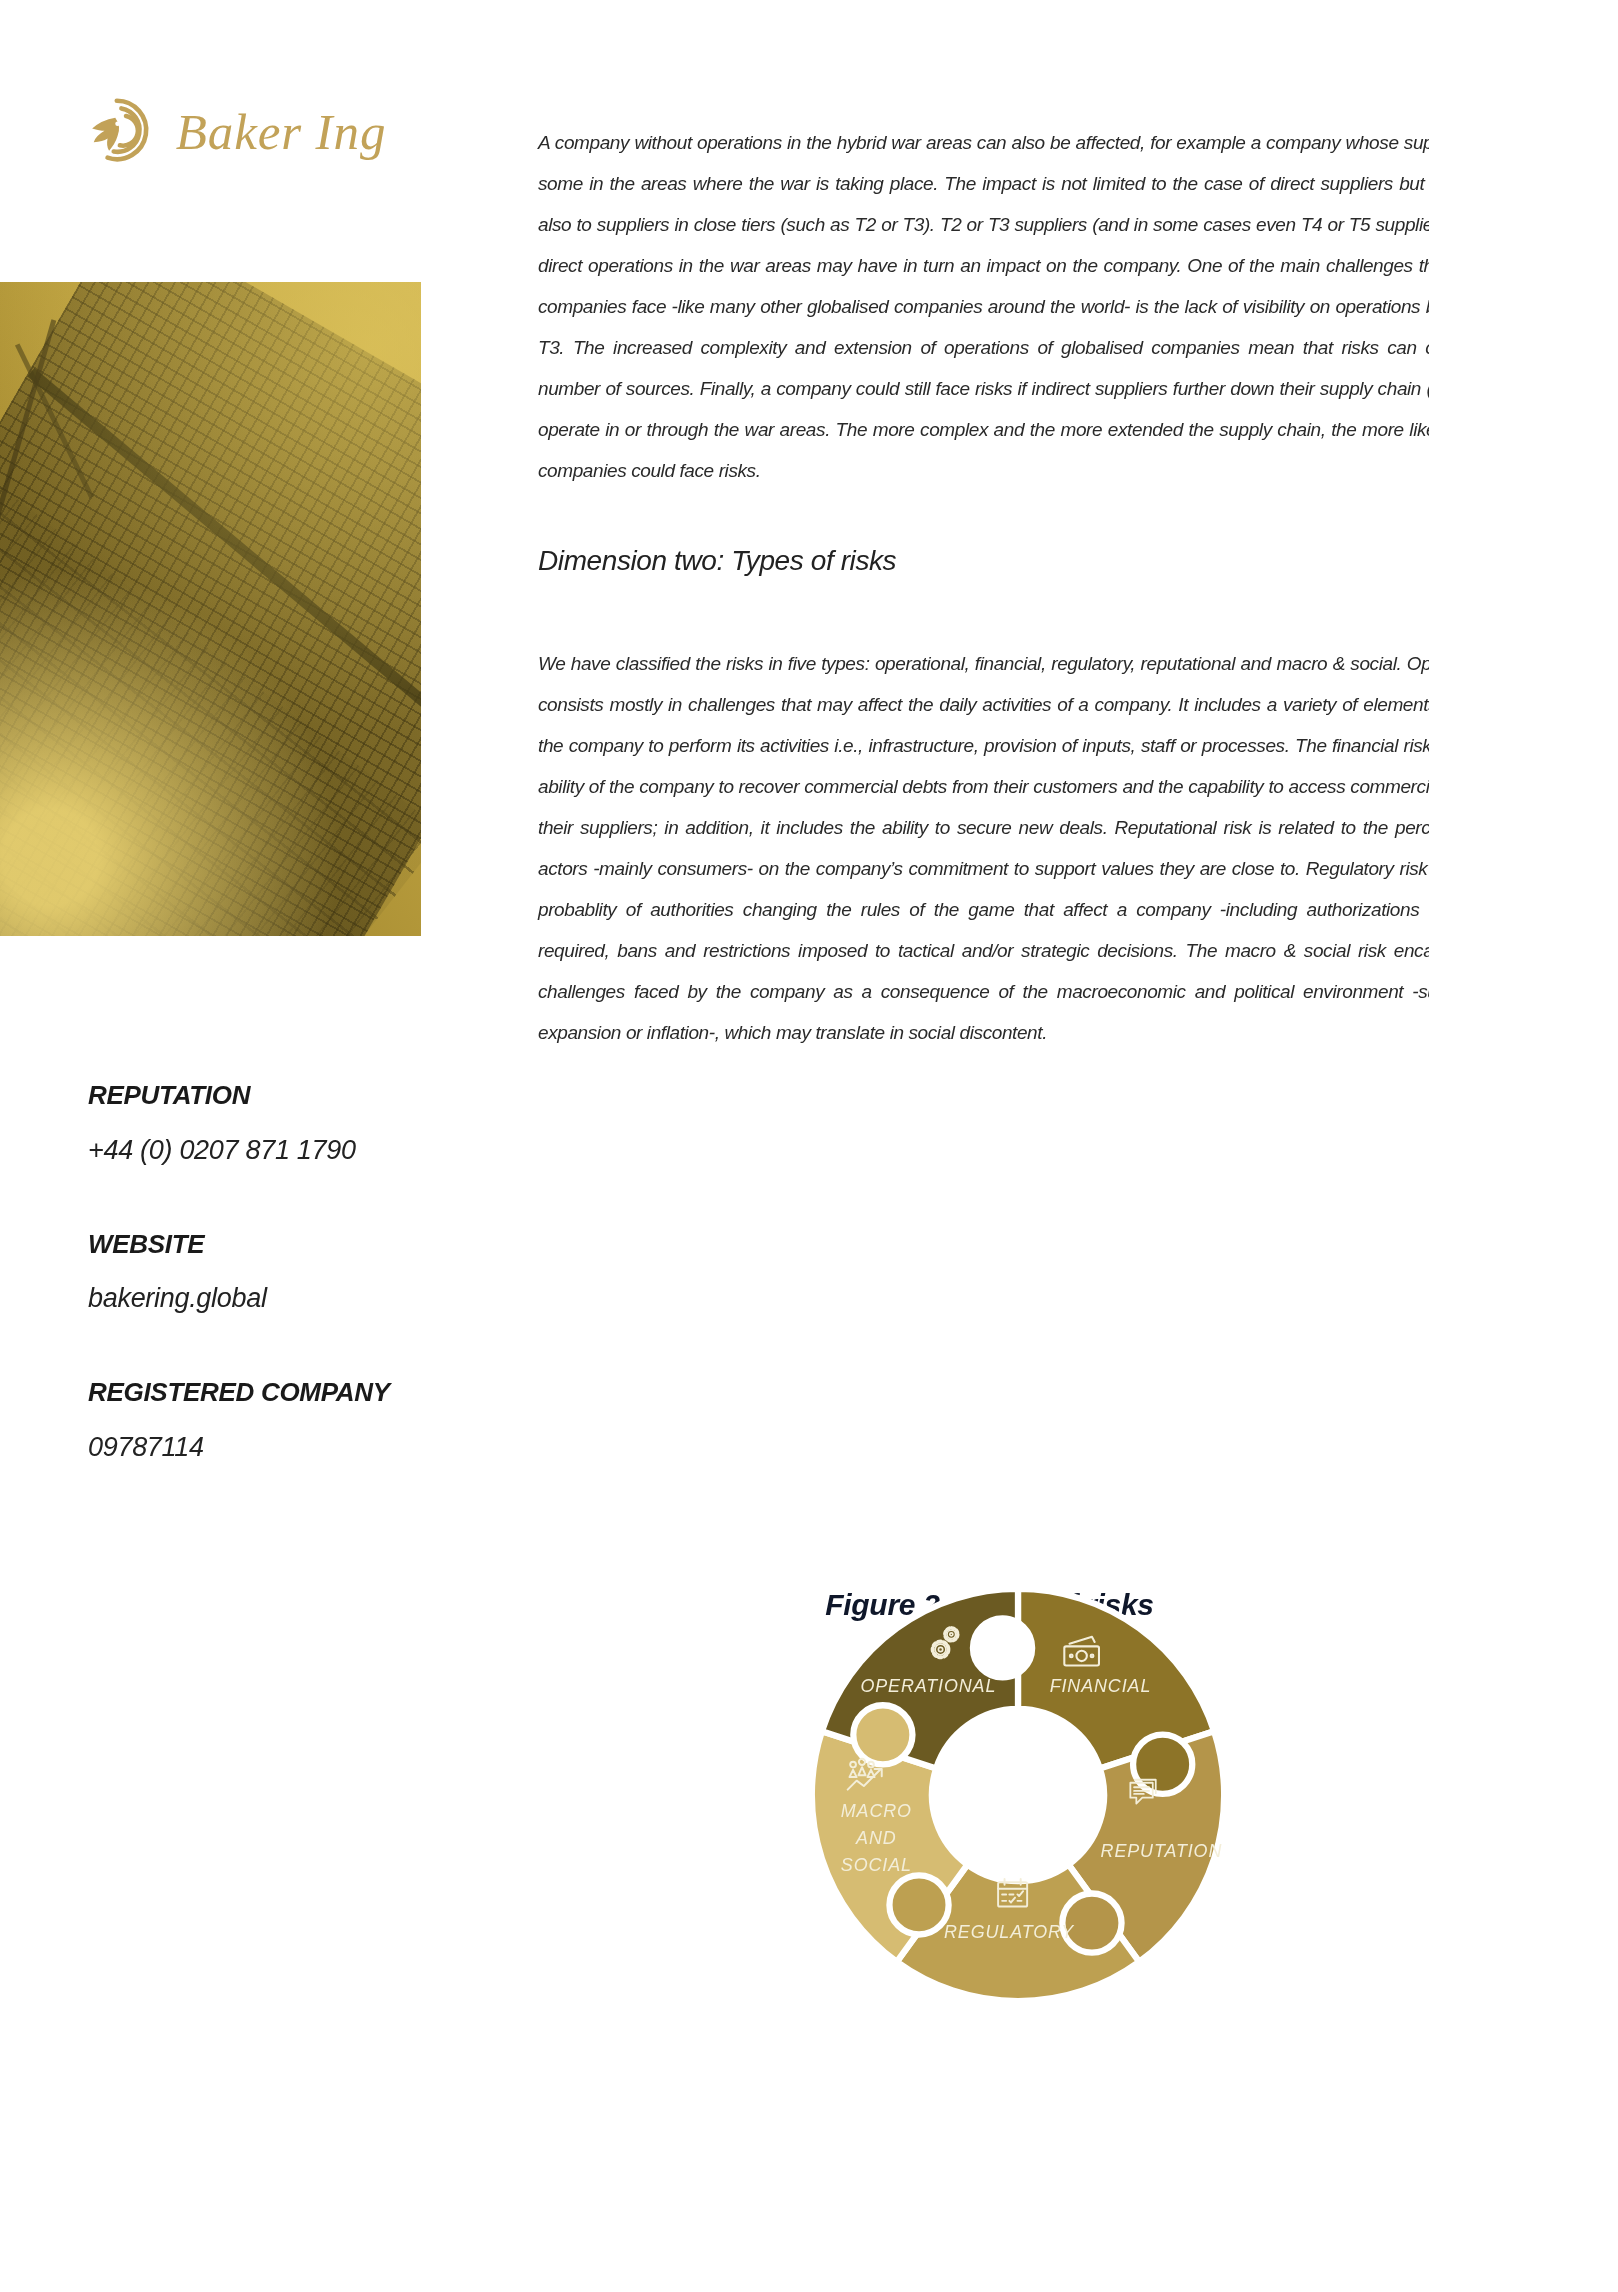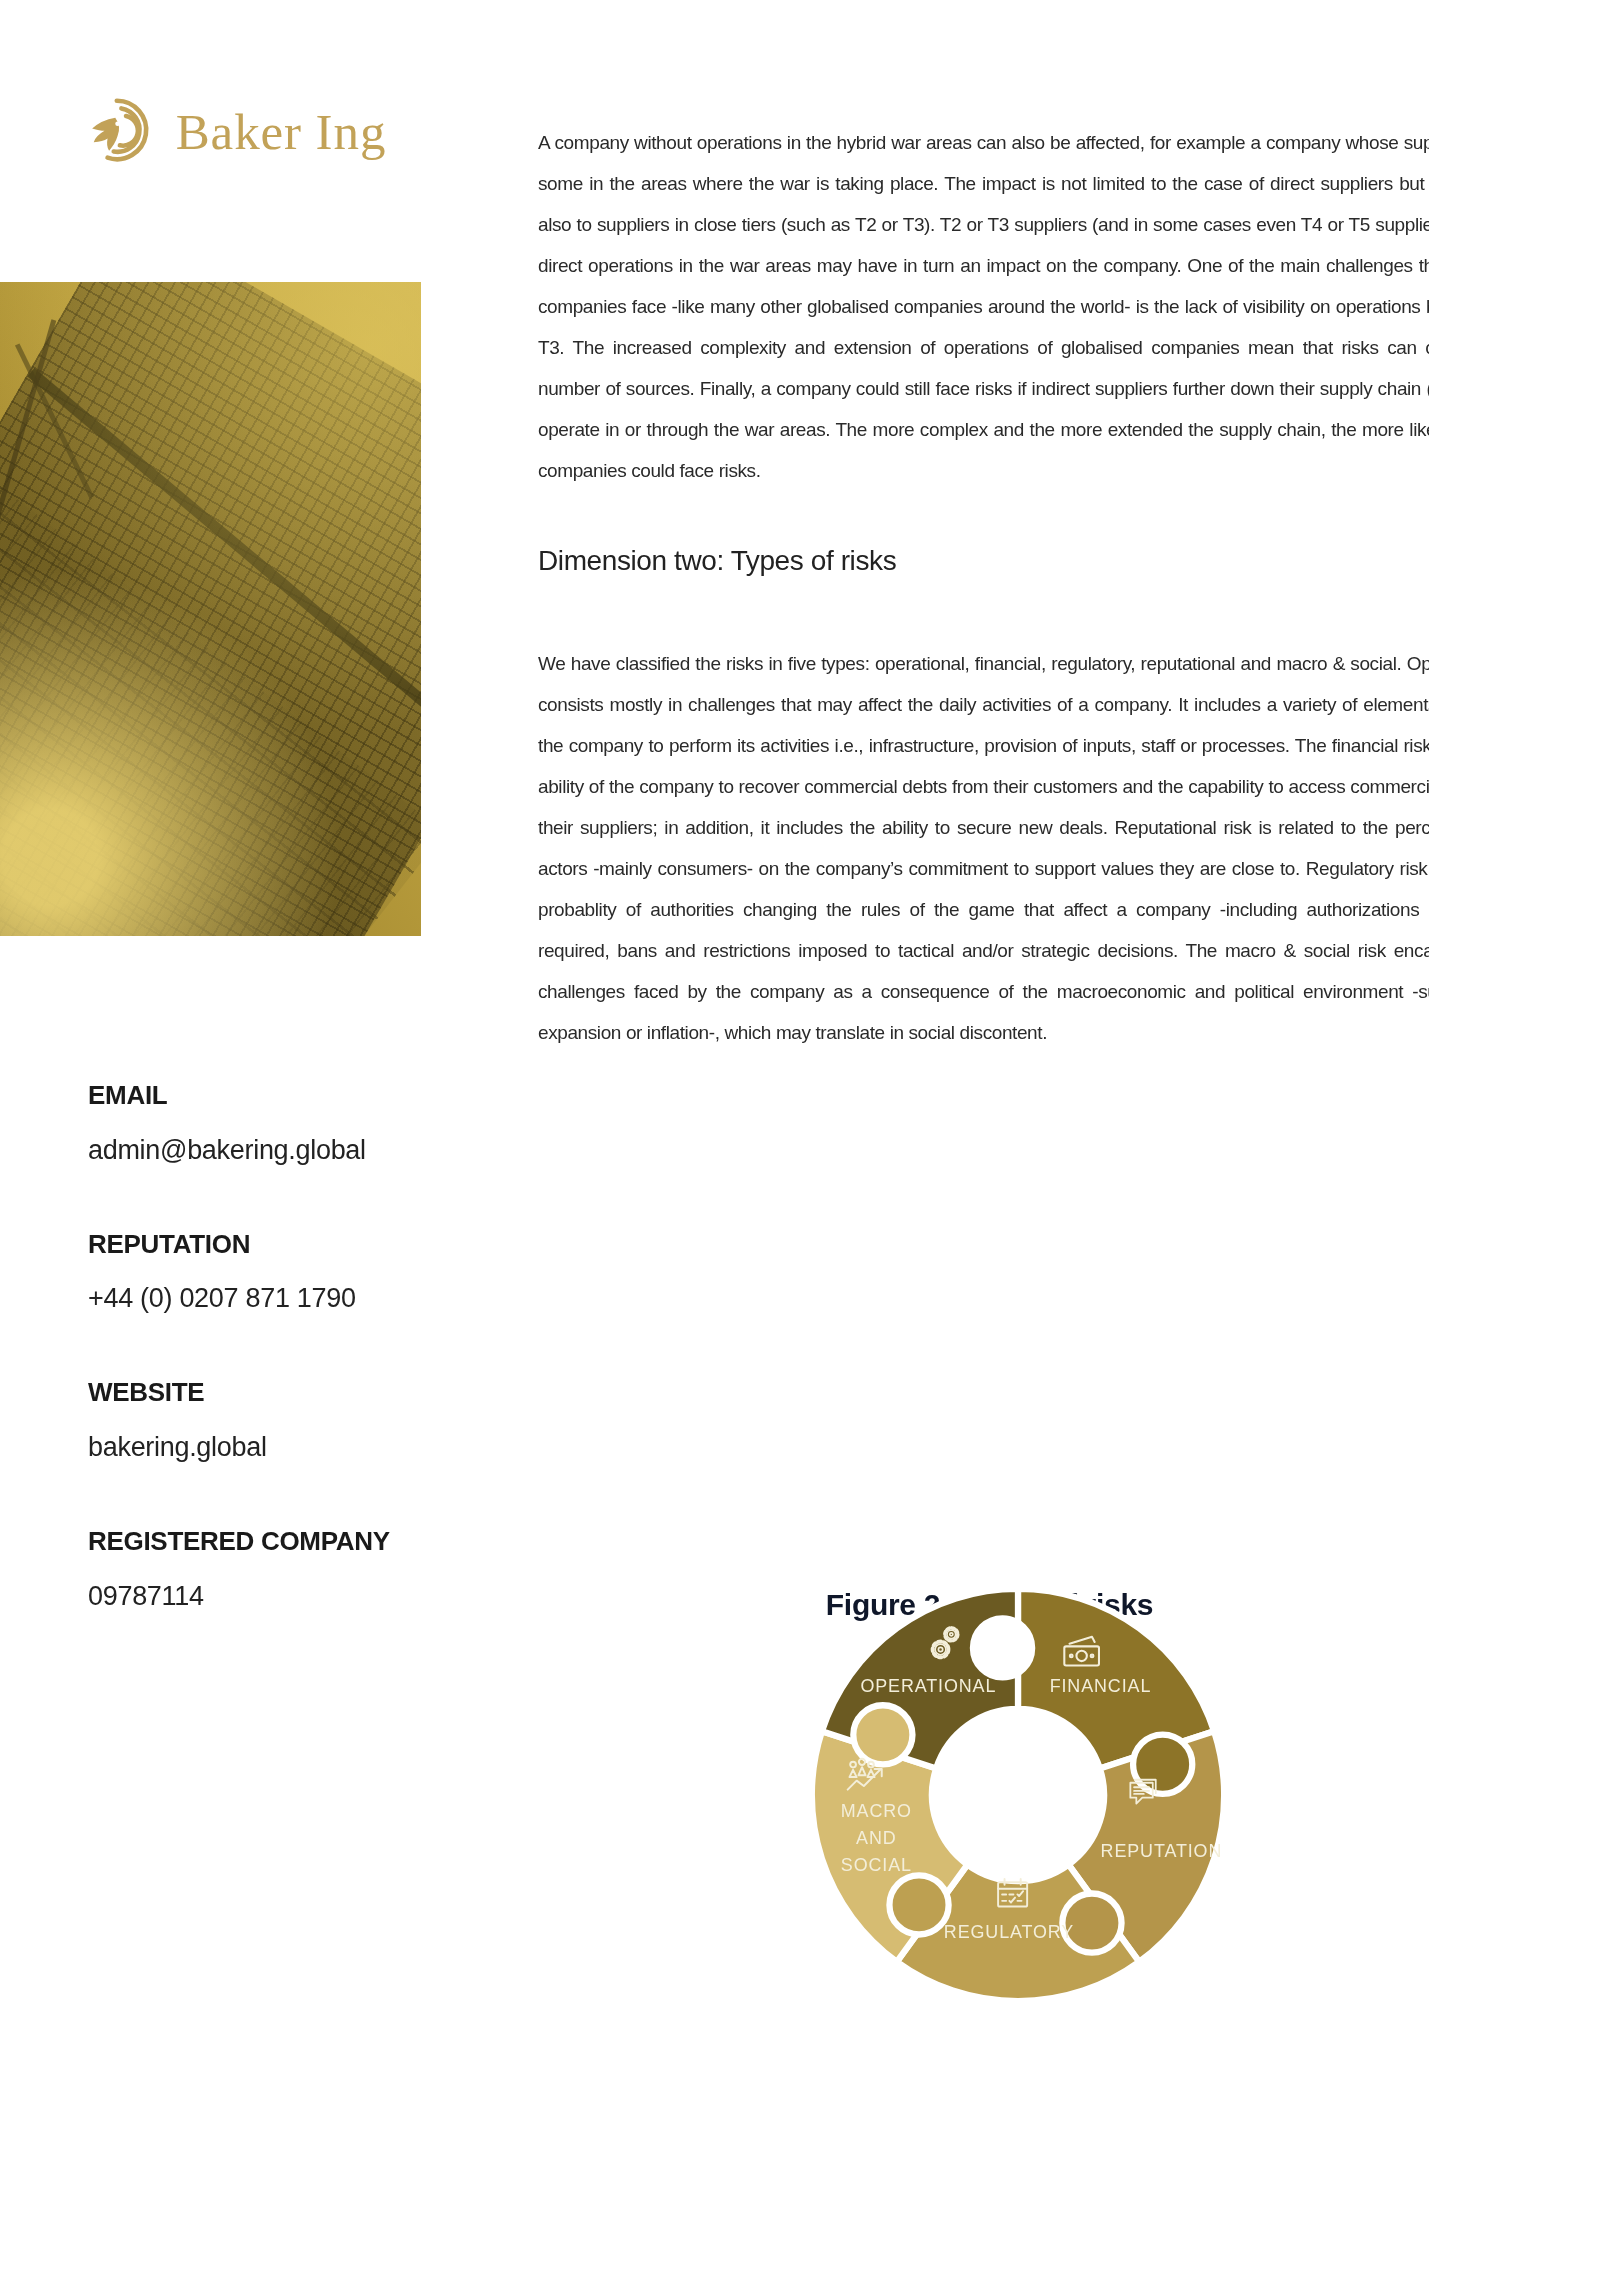--- a/index.html
+++ b/index.html
@@ -1,17 +1,17 @@
 <!DOCTYPE html>
 <html style="font-size:14.3px"><head>
 <meta charset="utf-8">
 <style>
   html,body{margin:0;padding:0;background:#ffffff;}
   .page{position:relative;width:1429px;height:2293px;background:#ffffff;overflow:hidden;
-        font-family:"Liberation Sans",sans-serif;color:#262626;}
+        font-family:"Liberation Sans",sans-serif;color:#262626;font-style:italic;}
 
   
   .logo{position:absolute;left:84px;top:93px;display:flex;align-items:center;gap:10.7px;}
   .lion{width:81px;height:77px;}
   .wordmark{font-family:"Liberation Serif",serif;font-size:51px;color:#c2a258;letter-spacing:0.9px;white-space:nowrap;}
 
   
   .photo{position:absolute;left:0;top:282px;width:421px;height:654px;overflow:hidden;
          background:linear-gradient(235deg,#cdb252 0%,#c0a442 30%,#ab9034 62%,#9a8130 100%);}
   .photo .face-left{position:absolute;left:-134px;top:99px;width:734px;height:806px;
@@ -77,24 +77,20 @@
   <div class="photo">
     <div class="face-left"></div>
     <div class="face-right"></div>
     <div class="beam"></div>
     <div class="spire"></div>
     <div class="spire2"></div>
     <div class="glow"></div>
   </div>
 
   <div class="sidebar">
-    <div class="group">
-      <div class="lab">EMAIL</div>
-      <div class="val">admin@bakering.global</div>
-    </div>
     <div class="group">
       <div class="lab">REPUTATION</div>
       <div class="val">+44 (0) 0207 871 1790</div>
     </div>
     <div class="group">
       <div class="lab">WEBSITE</div>
       <div class="val">bakering.global</div>
     </div>
     <div class="group">
       <div class="lab">REGISTERED COMPANY</div>

